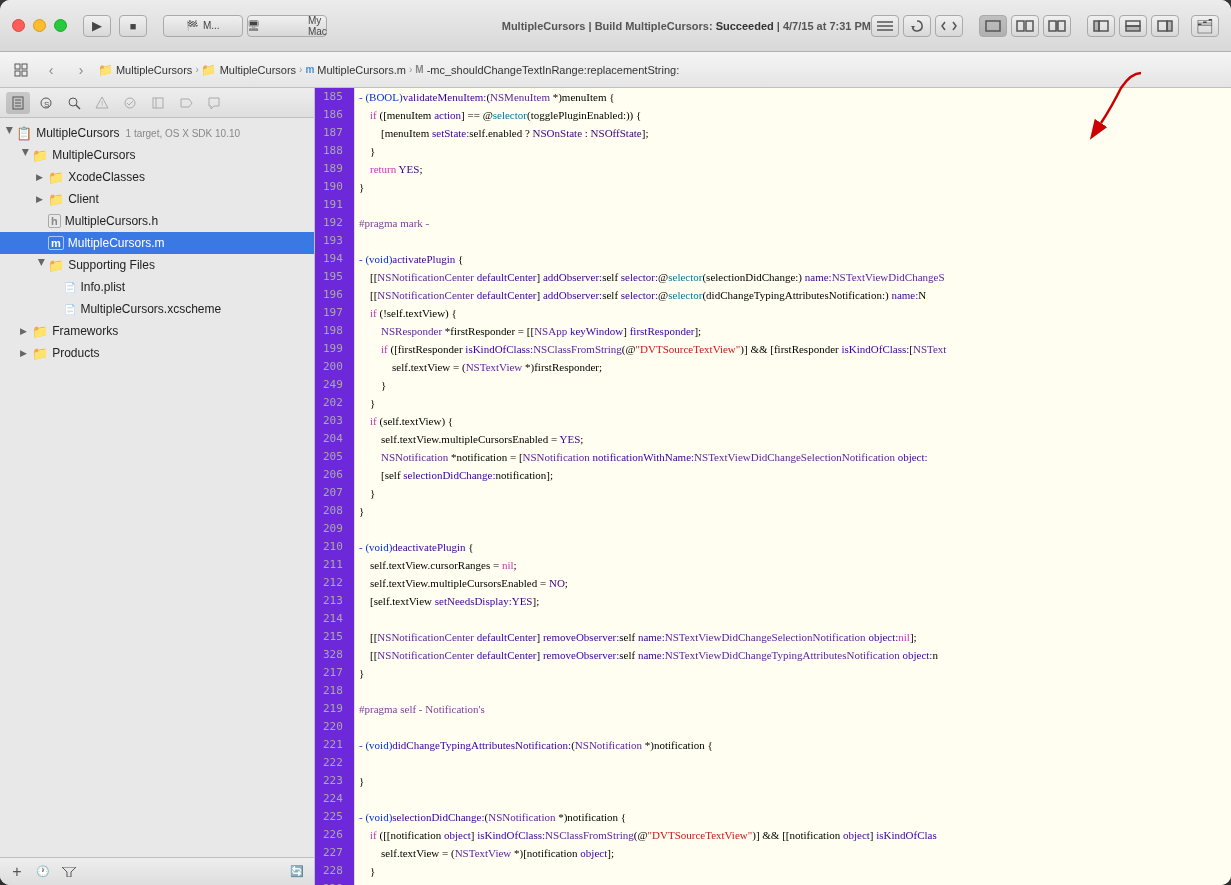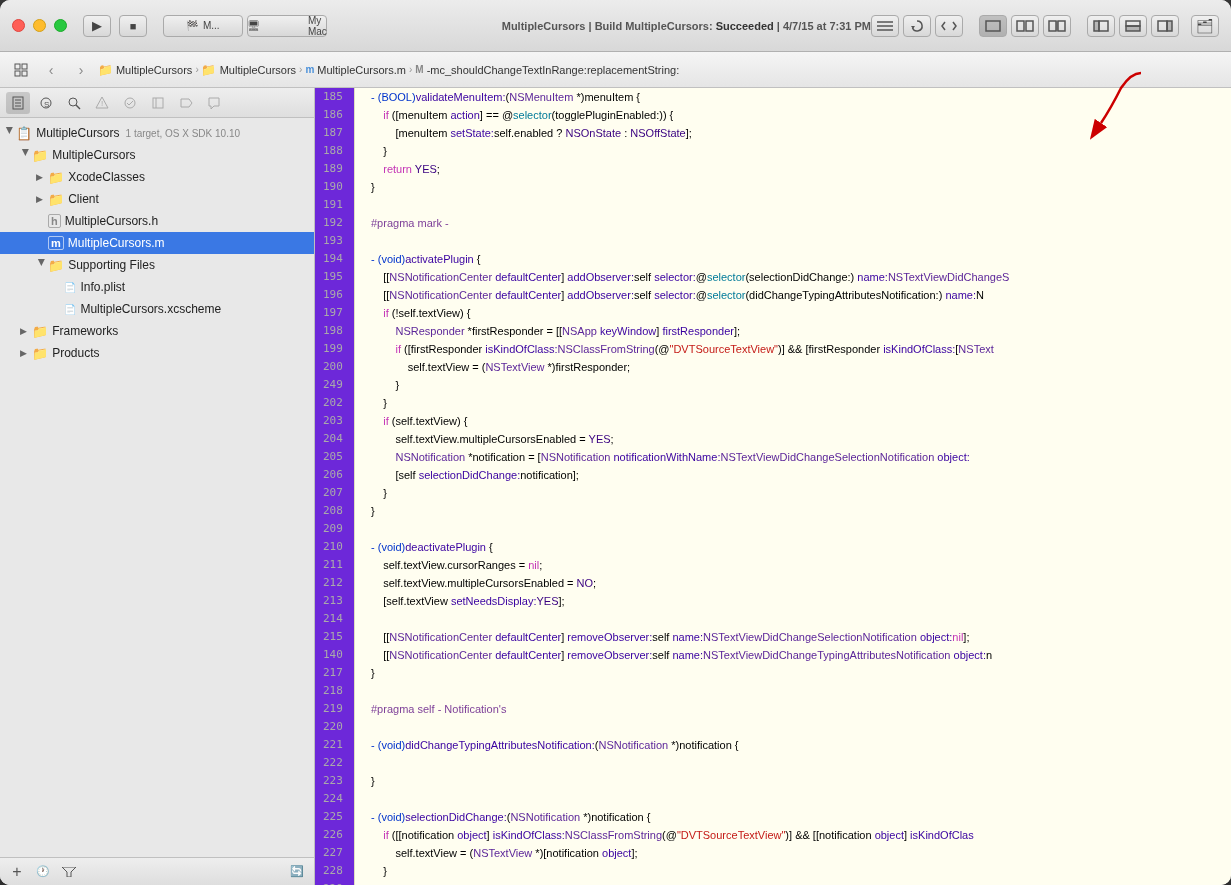--- a/index.html
+++ b/index.html
@@ -252,22 +252,22 @@
       font-family: "Menlo", "Monaco", monospace;
       font-size: 11px;
       color: #aaa;
       line-height: 18px;
       user-select: none;
       flex-shrink: 0;
       min-width: 40px;
     }
     .code-content {
       flex: 1;
-      padding: 0 16px;
-      font-family: Liberation Sans, sans-serif;
+      padding: 0 4px;
+      font-family: Liberation Serif, serif;
       font-size: 11px;
       line-height: 18px;
       white-space: pre;
       overflow-x: auto;
       border-radius: 20px;
     }
     
     .kw { color: #c435b6; font-weight: normal; }
     .kw2 { color: #0033cc; }
     .type { color: #5c2699; }
@@ -609,21 +609,21 @@
           <div>206</div>
           <div>207</div>
           <div>208</div>
           <div>209</div>
           <div>210</div>
           <div>211</div>
           <div>212</div>
           <div>213</div>
           <div>214</div>
           <div>215</div>
-          <div>140</div>
+          <div>328</div>
           <div>217</div>
           <div>218</div>
           <div>219</div>
           <div>220</div>
           <div>221</div>
           <div>222</div>
           <div>223</div>
           <div>224</div>
           <div>225</div>
           <div>226</div>

